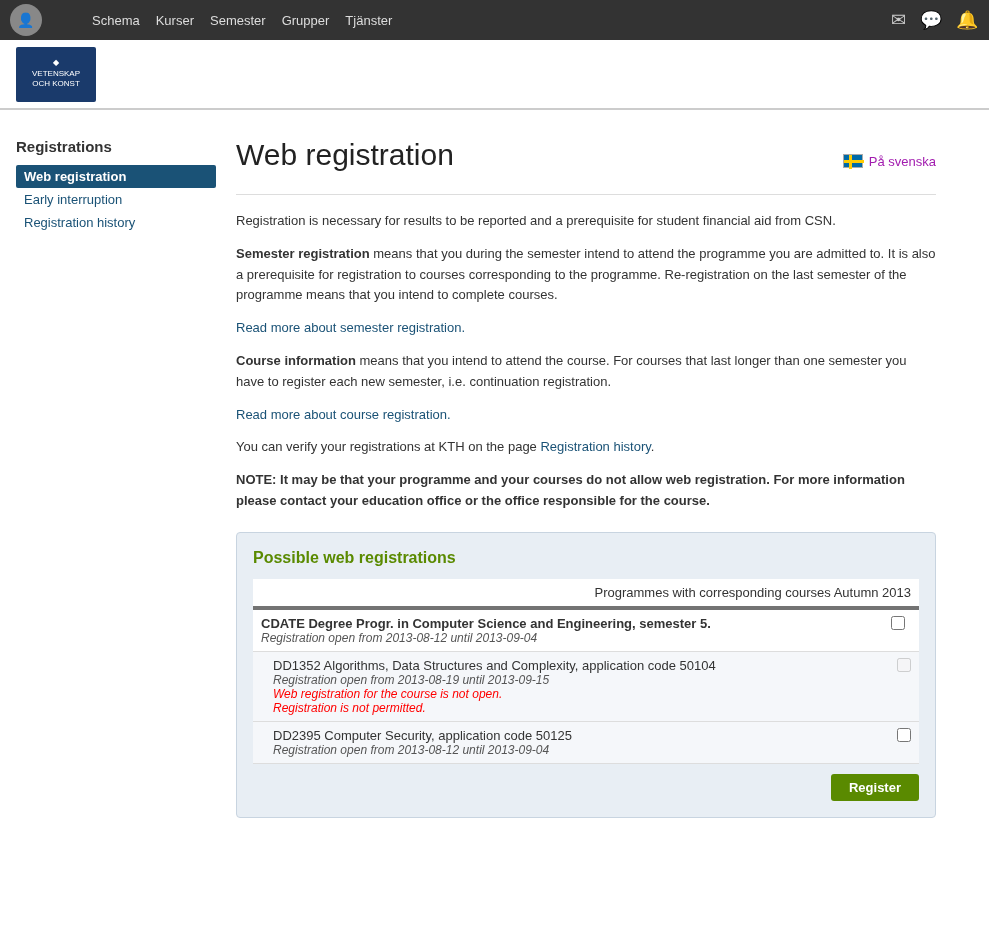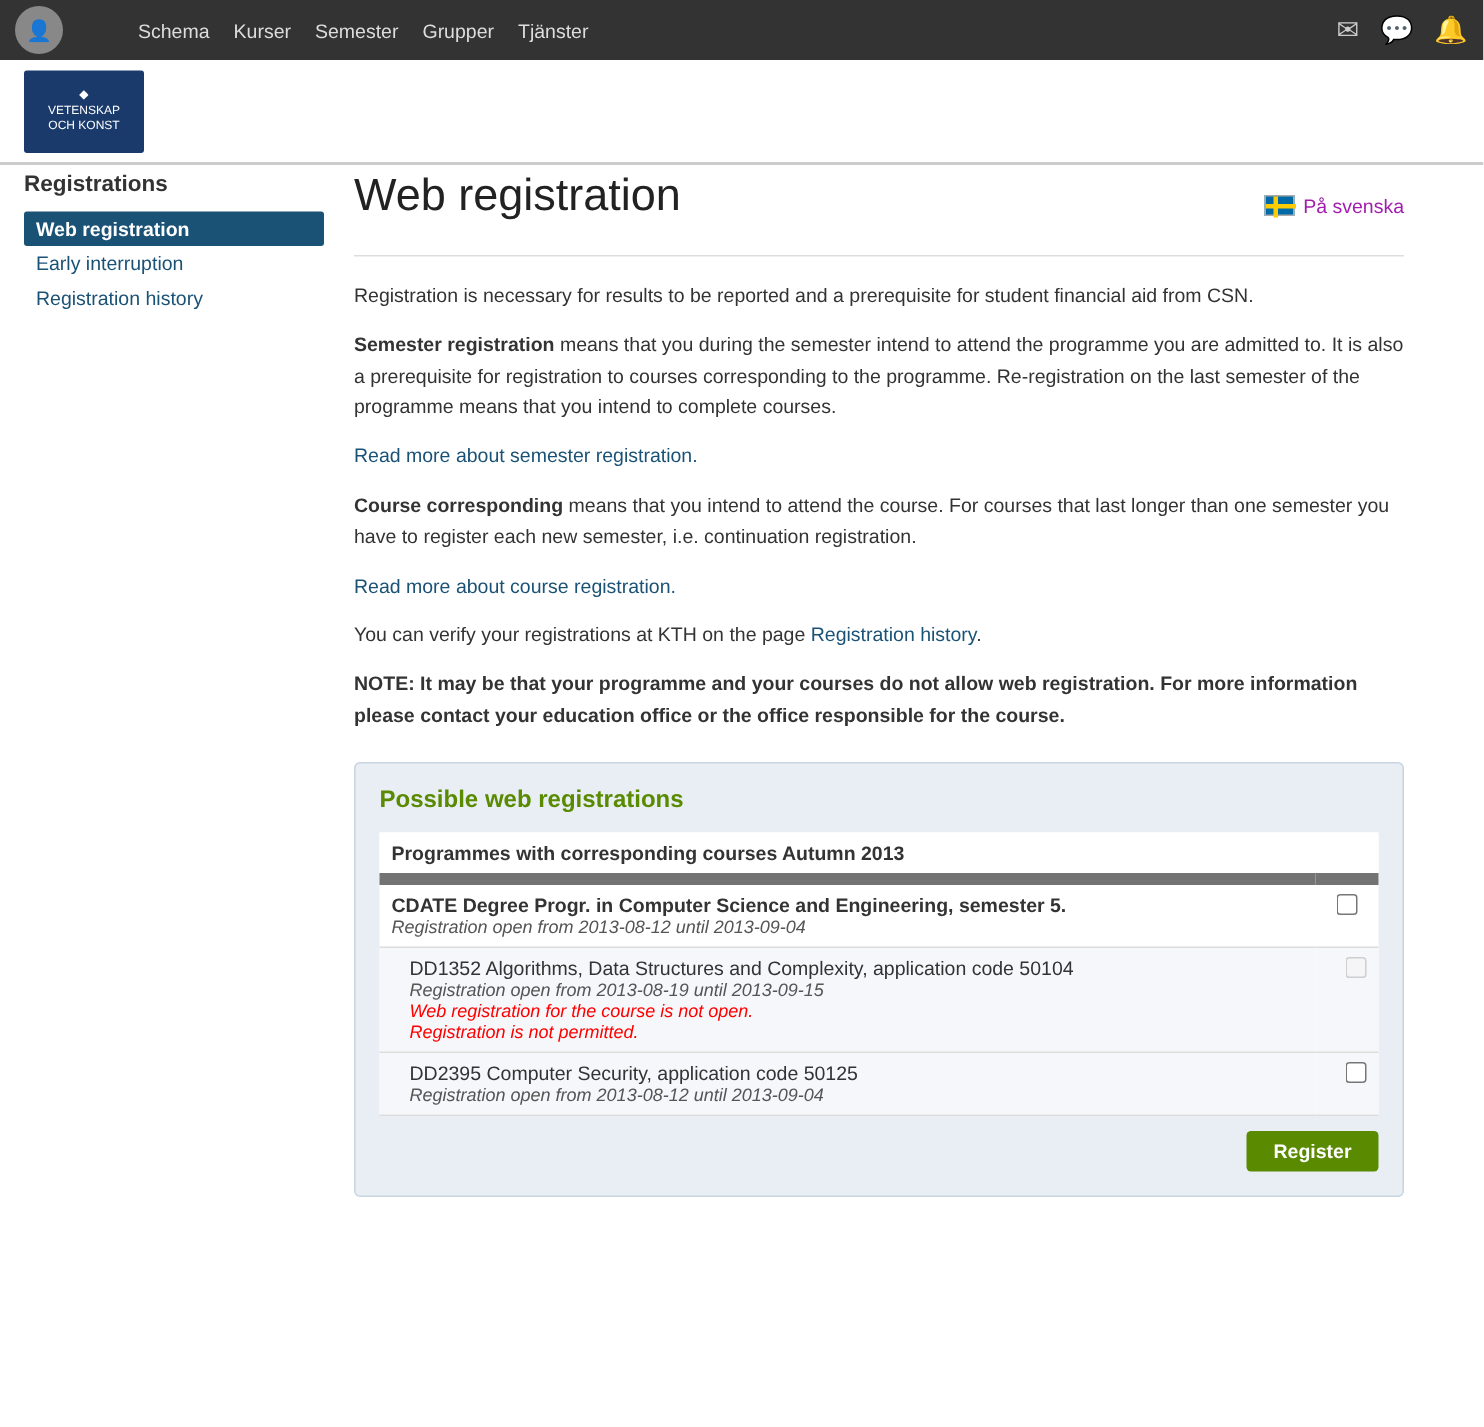--- a/index.html
+++ b/index.html
@@ -67,21 +67,21 @@
     .logo-box .logo-text {
       color: #fff;
       font-size: 8px;
       text-align: center;
       line-height: 1.3;
     }
 
     
     .main-layout {
       display: flex;
-      padding: 4px 16px;
+      padding: 28px 16px;
       gap: 0;
     }
 
     
     .sidebar {
       width: 200px;
       flex-shrink: 0;
     }
     .sidebar .sidebar-title {
       font-size: 15px;
@@ -190,24 +190,25 @@
       color: #5a8a00;
       margin-bottom: 12px;
     }
     .reg-table {
       width: 100%;
       border-collapse: collapse;
       background: #fff;
     }
     .reg-table .header-row td {
       background: #fff;
-      font-weight: bold;
+      font-weight: normal;
       font-size: 13px;
       padding: 6px 8px;
-      border-bottom: 8px solid #737373;
+      border-bottom: 4px solid #737373;
+      text-align: right;
     }
     .programme-row td {
       padding: 6px 8px;
       vertical-align: top;
       border-bottom: 1px solid #ddd;
     }
     .programme-name {
       font-weight: bold;
       font-size: 13px;
     }
@@ -311,21 +312,21 @@
 
     <p>
       <span class="bold">Semester registration</span><span> means that you during the semester intend to attend the programme you are admitted to. It is also a prerequisite for registration to courses corresponding to the programme. Re-registration on the last semester of the programme means that you intend to complete courses.</span>
     </p>
 
     <p>
       <a class="link">Read more about semester registration.</a>
     </p>
 
     <p>
-      <span class="bold">Course corresponding</span><span> means that you intend to attend the course. For courses that last longer than one semester you have to register each new semester, i.e. continuation registration.</span>
+      <span class="bold">Course information</span><span> means that you intend to attend the course. For courses that last longer than one semester you have to register each new semester, i.e. continuation registration.</span>
     </p>
 
     <p>
       <a class="link">Read more about course registration.</a>
     </p>
 
     <p>
       <span>You can verify your registrations at KTH on the page </span><a class="link">Registration history</a><span>.</span>
     </p>
 

